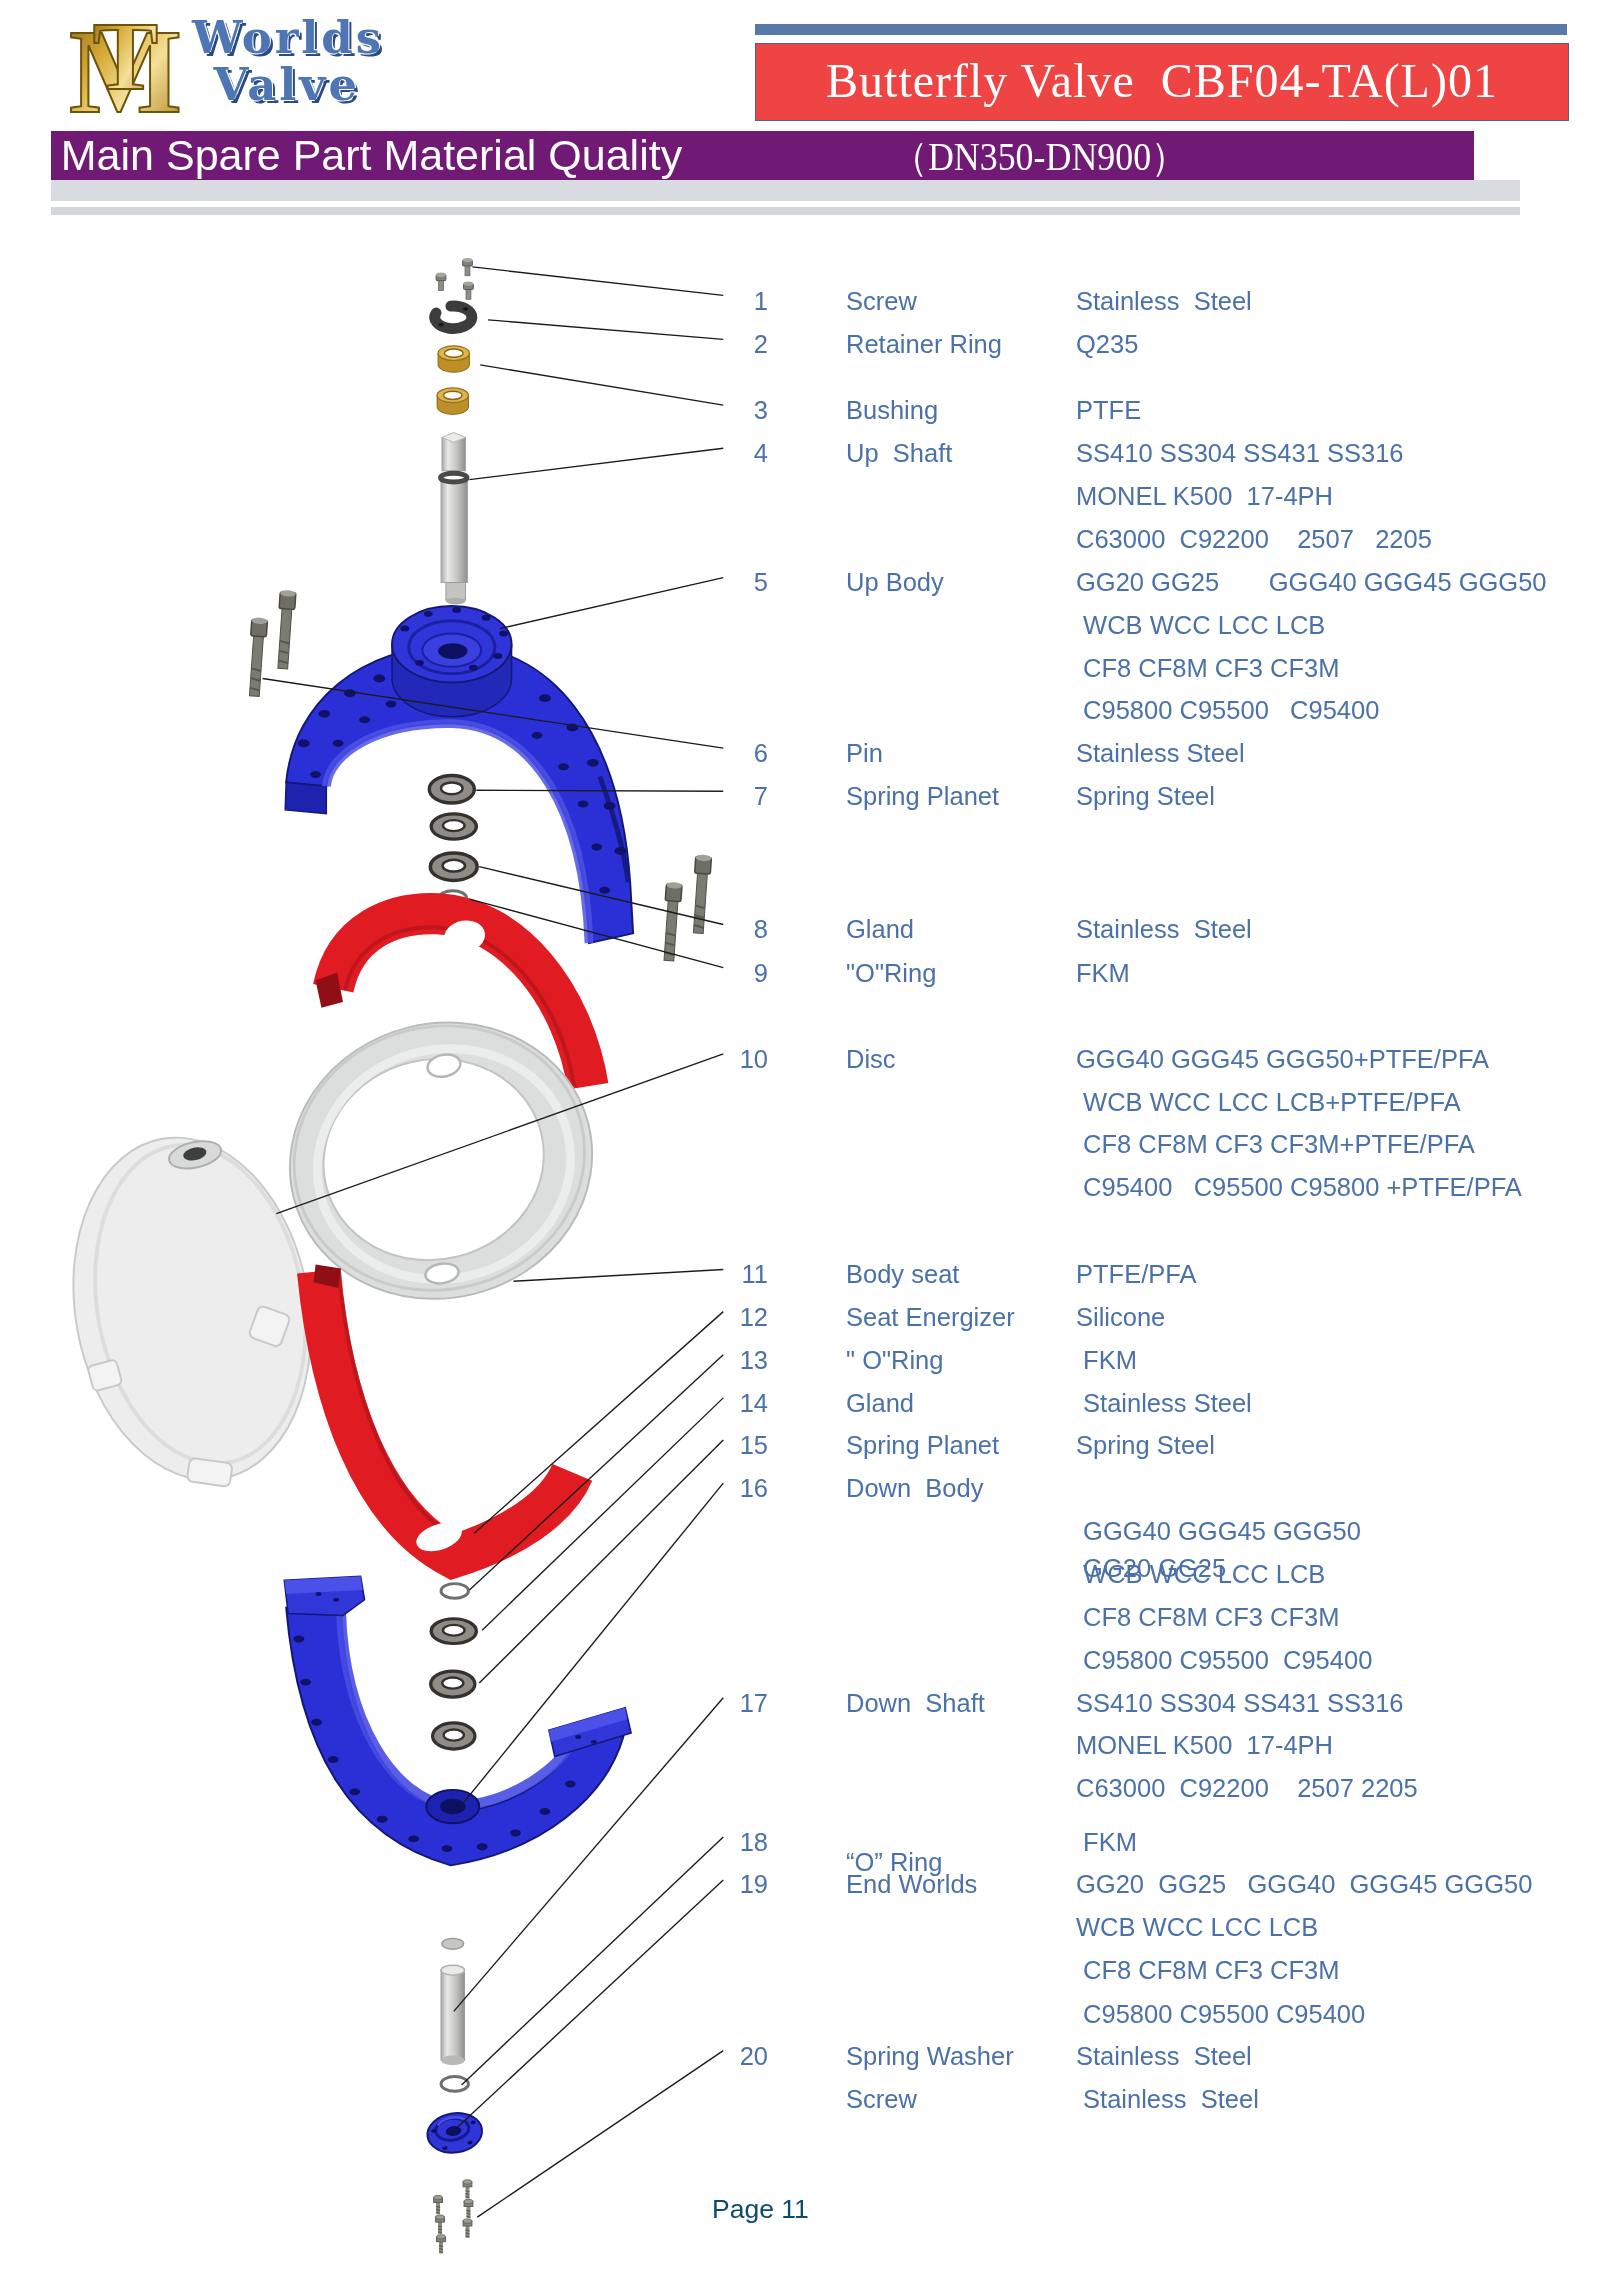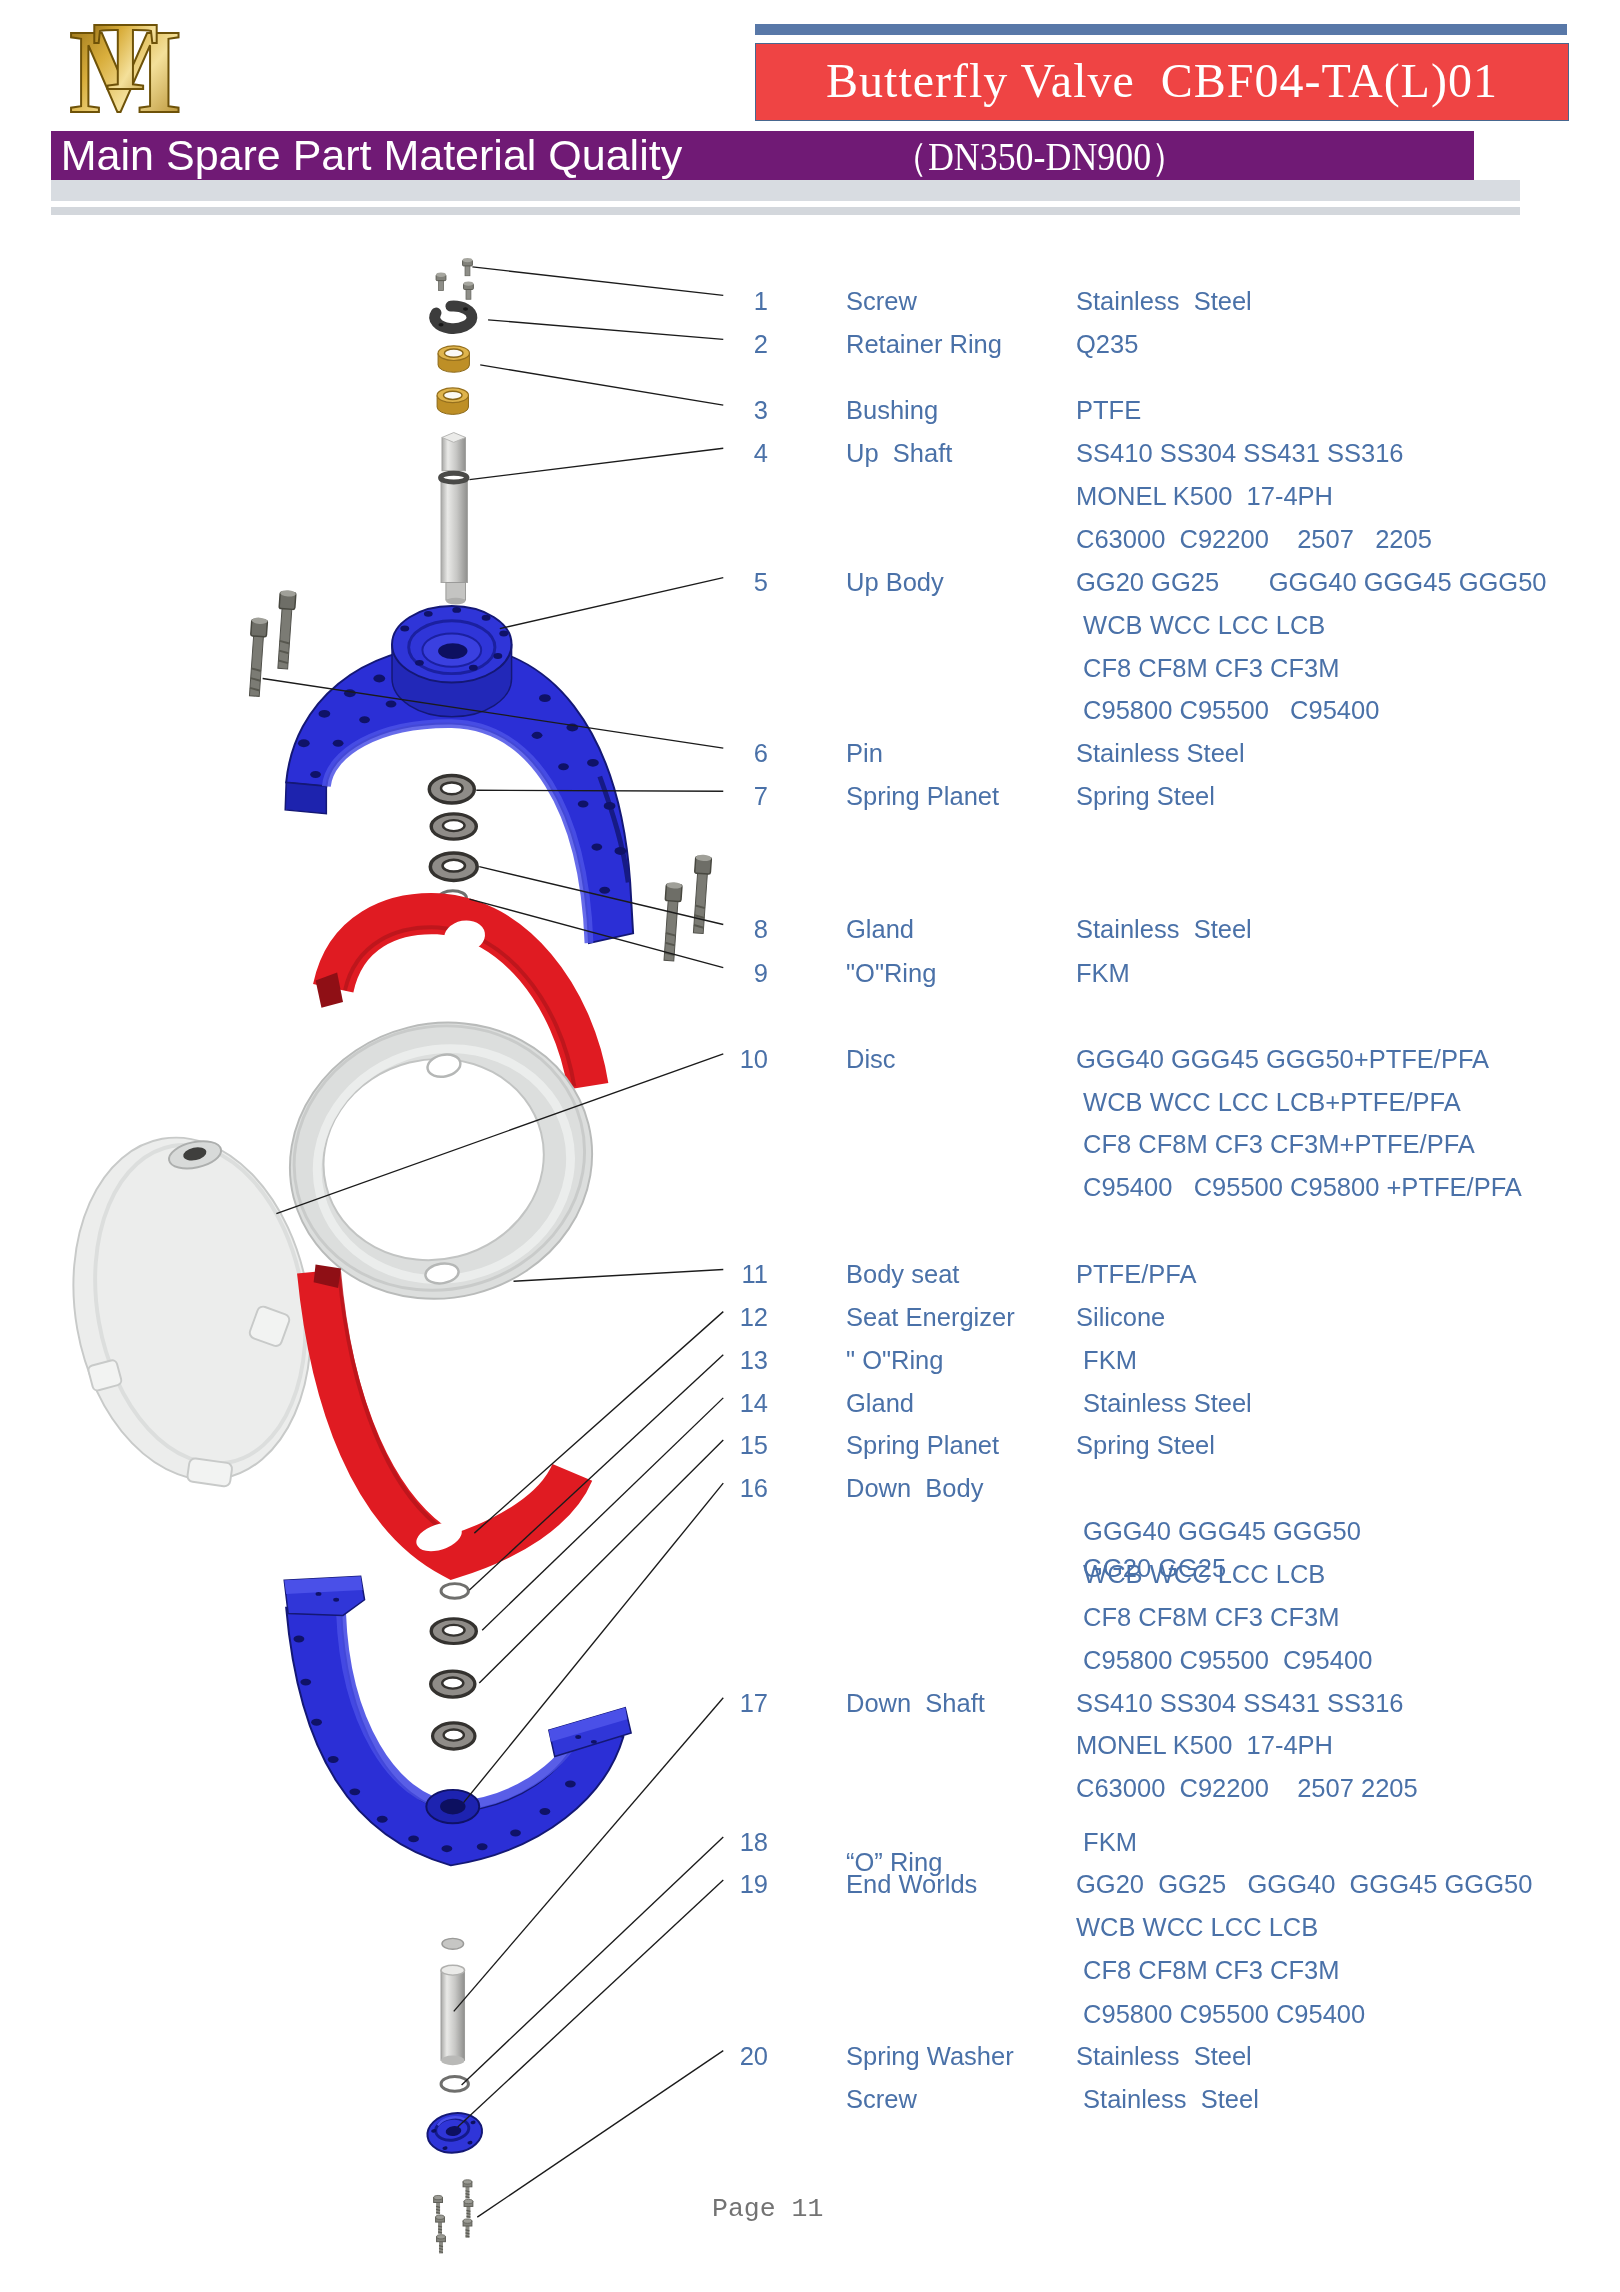--- a/index.html
+++ b/index.html
@@ -22,40 +22,44 @@
             font-family:"Liberation Sans",sans-serif;letter-spacing:0px;white-space:pre;}
   .banner .range{position:absolute;left:841px;top:2.9px;color:#fff;font-size:39px;line-height:45px;
             font-family:"Liberation Serif",serif;transform:scaleX(.92);transform-origin:left;white-space:pre;}
   .gray-strip1{position:absolute;left:51px;top:180px;width:1469px;height:20.6px;background:#d8dce1;}
   .gray-strip2{position:absolute;left:51px;top:207px;width:1469px;height:7.8px;background:#d3d7dc;}
   
   .num,.pname,.pmat{position:absolute;font-size:25.5px;line-height:31px;color:#4a71a8;white-space:pre;}
   .num{width:82px;left:686px;text-align:right;}
   .pname{left:846px;}
   .pmat{left:1076px;}
-  .pagelabel{position:absolute;left:712px;top:2194px;font-size:26.5px;color:#737373;font-family:Liberation Mono, monospace;}
+  .pagelabel{position:absolute;left:712px;top:2194px;font-size:26.5px;color:#0c4a6e;}
   svg.diagram{position:absolute;left:0;top:0;}
 </style>
 </head>
 <body>
 
 <div class="page">
 
   <svg class="logo-svg" width="157" height="118" viewBox="0 0 160 120">
     <defs>
       <linearGradient id="gold" x1="0" y1="0" x2="1" y2="1">
         <stop offset="0" stop-color="#8a6510"></stop>
         <stop offset="0.35" stop-color="#d9ae3c"></stop>
         <stop offset="0.6" stop-color="#f4e09a"></stop>
         <stop offset="1" stop-color="#a87d1a"></stop>
       </linearGradient>
     </defs>
     <text x="80" y="104" text-anchor="middle" font-family="Liberation Serif, serif" font-weight="bold" font-size="122" fill="url(#gold)" stroke="#6e5208" stroke-width="2">M</text>
     <text x="80" y="80" text-anchor="middle" font-family="Liberation Serif, serif" font-weight="bold" font-size="100" fill="url(#gold)" stroke="#6e5208" stroke-width="2">T</text>
   </svg>
+  <div class="brand">
+    <div class="w1">Worlds</div>
+    <div class="w2">Valve</div>
+  </div>
 
   <div class="titlebar-strip"></div>
   <div class="titlebox">
     <span>Butterfly Valve  CBF04-TA(L)01</span>
   </div>
 
   <div class="banner">
     <span class="main">Main Spare Part Material Quality</span>
     <span class="range">（DN350-DN900）</span>
   </div>

